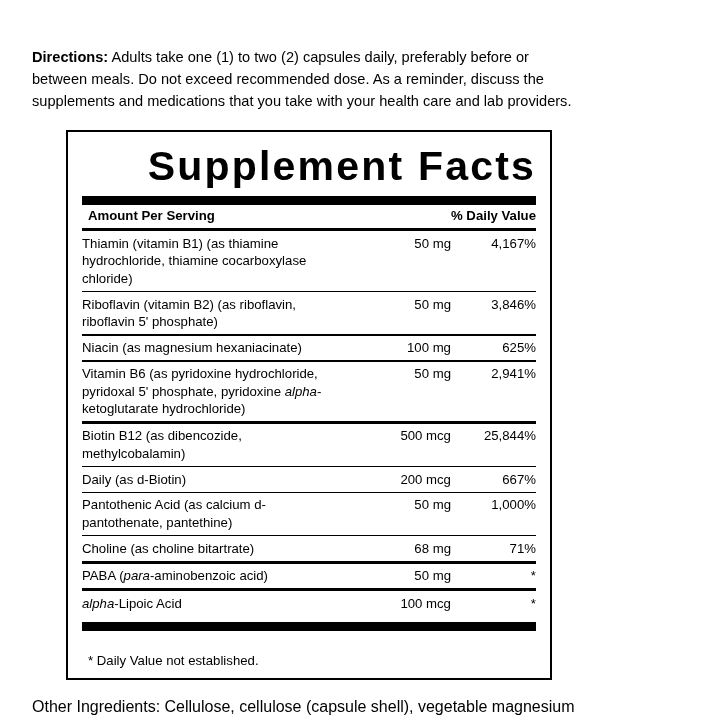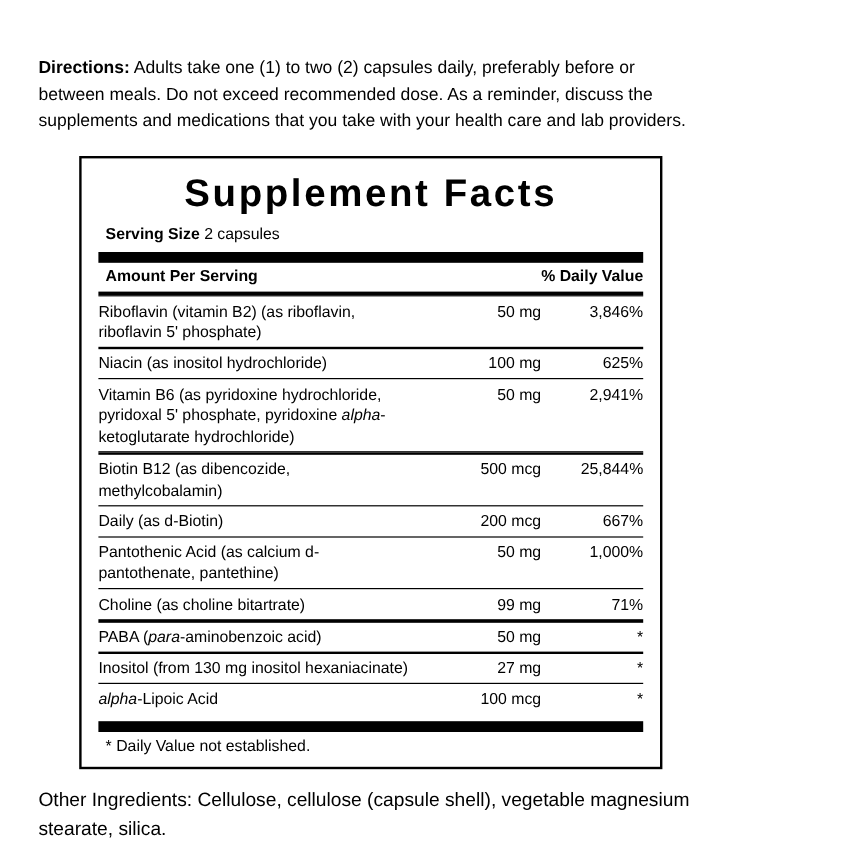--- a/index.html
+++ b/index.html
@@ -29,25 +29,25 @@
   .directions .lead {
     font-weight: bold;
   }
   .panel {
     border: 2.5px solid #000;
     box-sizing: border-box;
     padding: 10px 14px 10px 14px;
     margin: 0 34px 0 34px;
   }
   .sf-title {
-    font-size: 32px;
+    font-size: 41px;
     font-weight: bold;
     letter-spacing: 2.2px;
     line-height: 1.08;
-    text-align: center;
+    text-align: right;
     margin: 2px 0 8px 0;
     white-space: nowrap;
   }
   .serving-line {
     font-size: 13.2px;
     font-weight: bold;
     line-height: 1.38;
     padding-left: 6px;
   }
   .serving-line .val {
@@ -99,75 +99,79 @@
     background: #000;
   }
   tr.sep-thick td > div {
     height: 3px;
     background: #000;
   }
   .italic { font-style: italic; }
   .footnote {
     font-size: 13.2px;
     padding-left: 6px;
-    padding-top: 4px;
+    padding-top: 22px;
   }
   .other {
     font-size: 16px;
     line-height: 1.5;
     margin-top: 15px;
   }
 </style>
 </head>
 <body>
 
 <div class="page">
 
   <p class="directions"><span class="lead">Directions:</span><span> Adults take one (1) to two (2) capsules daily, preferably before or between meals. Do not exceed recommended dose. As a reminder, discuss the supplements and medications that you take with your health care and lab providers.</span></p>
 
   <div class="panel">
 
     <div class="sf-title">Supplement Facts</div>
 
-    <div class="serving-line"><span>Serving Size</span> <span class="val">2 capsules</span></div>
 
     <div class="bar-thick"></div>
 
     <table class="facts">
       <tbody>
         <tr class="hdr">
           <td class="name">Amount Per Serving</td>
           <td class="amt"></td>
           <td class="dv">% Daily Value</td>
         </tr>
         <tr class="sep sep-thick">
             <td colspan="3">
               <div></div>
             </td>
           </tr>
 
+        <tr>
+          <td class="name">Thiamin (vitamin B1) (as thiamine hydrochloride, thiamine cocarboxylase chloride)</td>
+          <td class="amt">50 mg</td>
+          <td class="dv">4,167%</td>
+        </tr>
         <tr class="sep">
             <td colspan="3">
               <div></div>
             </td>
           </tr>
 
         <tr>
           <td class="name">Riboflavin (vitamin B2) (as riboflavin, riboflavin 5' phosphate)</td>
           <td class="amt">50 mg</td>
           <td class="dv">3,846%</td>
         </tr>
         <tr class="sep">
             <td colspan="3">
               <div></div>
             </td>
           </tr>
 
         <tr>
-          <td class="name">Niacin (as inositol hydrochloride)</td>
+          <td class="name">Niacin (as magnesium hexaniacinate)</td>
           <td class="amt">100 mg</td>
           <td class="dv">625%</td>
         </tr>
         <tr class="sep">
             <td colspan="3">
               <div></div>
             </td>
           </tr>
 
         <tr>
@@ -215,45 +219,40 @@
           <td class="dv">1,000%</td>
         </tr>
         <tr class="sep">
             <td colspan="3">
               <div></div>
             </td>
           </tr>
 
         <tr>
           <td class="name">Choline (as choline bitartrate)</td>
-          <td class="amt">99 mg</td>
+          <td class="amt">68 mg</td>
           <td class="dv">71%</td>
         </tr>
         <tr class="sep sep-thick">
             <td colspan="3">
               <div></div>
             </td>
           </tr>
 
         <tr>
           <td class="name">PABA (<span class="italic">para</span>-aminobenzoic acid)</td>
           <td class="amt">50 mg</td>
           <td class="dv">*</td>
         </tr>
         <tr class="sep">
             <td colspan="3">
               <div></div>
             </td>
           </tr>
 
-        <tr>
-          <td class="name">Inositol (from 130 mg inositol hexaniacinate)</td>
-          <td class="amt">27 mg</td>
-          <td class="dv">*</td>
-        </tr>
         <tr class="sep">
             <td colspan="3">
               <div></div>
             </td>
           </tr>
 
         <tr>
           <td class="name"><span class="italic">alpha</span>-Lipoic Acid</td>
           <td class="amt">100 mcg</td>
           <td class="dv">*</td>

